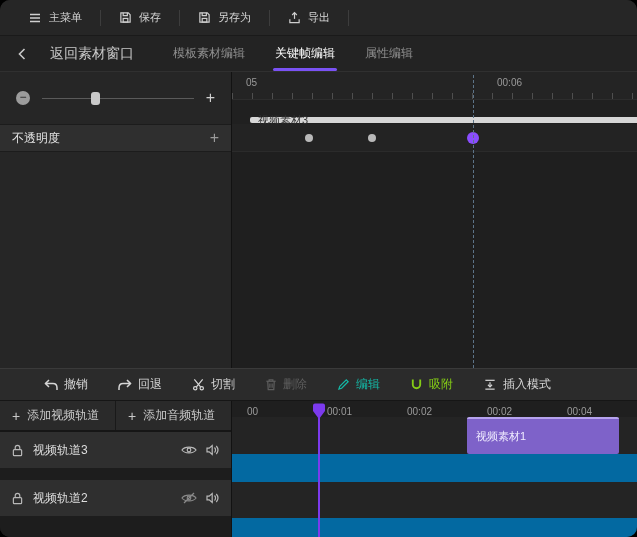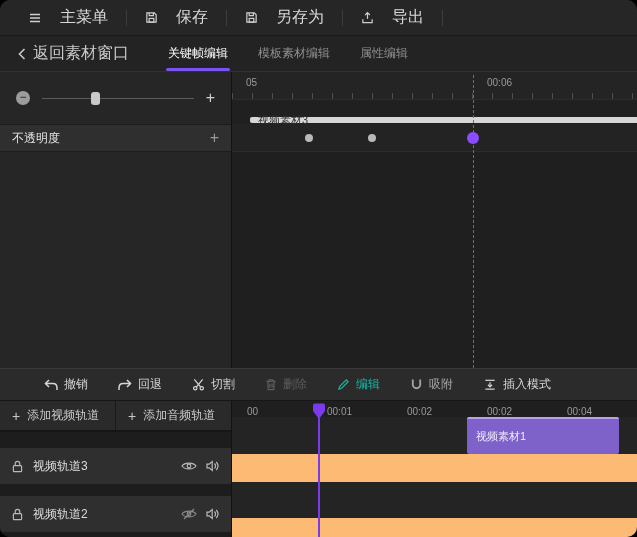--- a/index.html
+++ b/index.html
@@ -3,29 +3,29 @@
 <meta charset="utf-8">
 <style>
   * { box-sizing: border-box; margin: 0; padding: 0; }
   body { margin: 0; background: #000; font-family: "Liberation Sans", sans-serif; }
   .app { position: relative; width: 637px; height: 537px; background: #1e1e1e;
          border-radius: 10px; overflow: hidden; }
 
   
   .topbar { height: 36px; background: #262626; display: flex; align-items: center;
             padding-left: 10px; border-bottom: 1px solid #1a1a1a; }
-  .tb-item { display: flex; align-items: center; gap: 18px; color: #d8d8d8;
-             font-size: 16px; padding: 0 18px; height: 100%; cursor: default; }
+  .tb-item { display: flex; align-items: center; gap: 7px; color: #d8d8d8;
+             font-size: 11px; padding: 0 18px; height: 100%; cursor: default; }
   .tb-item svg { color: #cfcfcf; }
   .tb-sep { width: 1px; height: 16px; background: #3d3d3d; }
 
   
   .tabbar { height: 36px; background: #232323; display: flex; align-items: center;
             border-bottom: 1px solid #303030; }
-  .back { color: #c9c9c9; font-size: 16px; display: flex; align-items: center; gap: 7px;
+  .back { color: #c9c9c9; font-size: 14px; display: flex; align-items: center; gap: 24px;
           margin-left: 18px; margin-right: 24px; height: 100%; }
   .tab { color: #8f8f8f; font-size: 12px; padding: 0 15px; height: 100%;
          display: flex; align-items: center; position: relative; }
   .tab.active { color: #ffffff; }
   .tab.active::after { content: ""; position: absolute; left: 13px; right: 13px; bottom: 0;
                        height: 3px; background: #7a52f4; border-radius: 2px; }
 
   
   .main { position: relative; height: 296px; display: flex; background: #1f1f1f; }
   .left { width: 232px; background: #262626; border-right: 1px solid #121212; }
@@ -57,40 +57,40 @@
   .kf-dot.active { width: 12px; height: 12px; background: #8a4dff; }
   .playhead-dashed { position: absolute; top: 3px; bottom: 0; left: 241px; width: 0;
                      border-left: 1px dashed #5d7488; z-index: 5; }
 
   
   .toolbar { height: 32px; background: #2b2b2b; border-top: 1px solid #3a3a3a;
              display: flex; align-items: center; padding-left: 44px; gap: 30px; }
   .tool { display: flex; align-items: center; gap: 6px; font-size: 12px; color: #d6d6d6; }
   .tool.disabled { color: #5e5e5e; }
   .tool.dim { color: #14b8a6; }
-  .tool.active { color: #a3a3a3; }
+  .tool.active { color: #84cc16; }
 
   
   .bottom { position: relative; height: 137px; display: flex; background: #1b1b1b;
             border-top: 1px solid #161616; }
   .b-left { width: 232px; position: relative; background: #1d1d1d; border-right: 1px solid #121212; }
   .addrow { height: 31px; display: flex; border-bottom: 2px solid #161616; }
   .addbtn { flex: 1; background: #2a2a2a; color: #c9c9c9; font-size: 12px;
             display: flex; align-items: center; padding-left: 12px; gap: 7px; }
   .addbtn:first-child { border-right: 1px solid #191919; }
   .addbtn .plus { font-size: 14px; }
   .trackrow { height: 36px; background: #2f2f2f; display: flex; align-items: center;
               padding: 0 12px; gap: 8px; color: #dedede; font-size: 12px; }
-  .trackrow.first { margin-top: 16px; }
+  .trackrow.first { margin-top: 0px; }
   .trackrow.second { margin-top: 12px; }
   .trackrow .name { flex: 1; margin-left: 2px; }
   .trackrow svg { color: #b9b9b9; flex: none; }
   .trackrow .dimicon { color: #8a8a8a; }
 
-  .b-right { position: relative; flex: 1; background: #fdba74; }
+  .b-right { position: relative; flex: 1; background: #0369a1; }
   .t-ruler { position: relative; height: 24px; background: #1f1f1f; }
   .t-ruler .ticks { height: 5px; }
   .greenline { height: 2px; background: #3fa25c; }
   .t-row { position: absolute; left: 0; right: 0; background: #242424; }
   .t-row1 { top: 16px; height: 37px; }
   .t-row2 { top: 81px; height: 36px; }
   .clip1 { position: absolute; left: 235px; width: 152px; top: 0; bottom: 0;
            background: #7e62c9; border-top: 2px solid #b6a3ee; border-radius: 2px;
            color: #f0ecff; font-size: 11px; display: flex; align-items: center; padding-left: 9px; }
   .playhead-vline { position: absolute; left: 86px; top: 12px; bottom: 0; width: 2px;
@@ -139,25 +139,25 @@
     <div class="tb-sep"></div>
   </div>
 
   <div class="tabbar">
     <div class="back">
       <svg width="8" height="12" viewBox="0 0 8 12" fill="none" stroke="currentColor" stroke-width="1.6">
           <path d="M6.5 1 L1.5 6 L6.5 11"></path>
         </svg>
       <span>返回素材窗口</span>
     </div>
+    <div class="tab">
+      <span>模板素材编辑</span>
+    </div>
     <div class="tab active">
       <span>关键帧编辑</span>
-    </div>
-    <div class="tab">
-      <span>模板素材编辑</span>
     </div>
     <div class="tab">
       <span>属性编辑</span>
     </div>
   </div>
 
   <div class="main">
     <div class="left">
       <div class="zoomrow">
         <div class="zoom-minus">−</div>
@@ -169,21 +169,21 @@
       </div>
       <div class="proprow">
         <span>不透明度</span>
         <span class="add">+</span>
       </div>
     </div>
 
     <div class="right">
       <div class="kf-ruler">
         <span class="rlabel" style="left:2px">05</span>
-        <span class="rlabel" style="left:243px">00:06</span>
+        <span class="rlabel" style="left:253px">00:06</span>
         <div class="ticks"></div>
       </div>
       <div class="kf-clipbar">
         <div class="kf-clip">
           <span>视频素材3</span>
         </div>
       </div>
       <div class="kf-strip">
         <div class="kf-dot" style="left:77px"></div>
         <div class="kf-dot" style="left:140px"></div>

